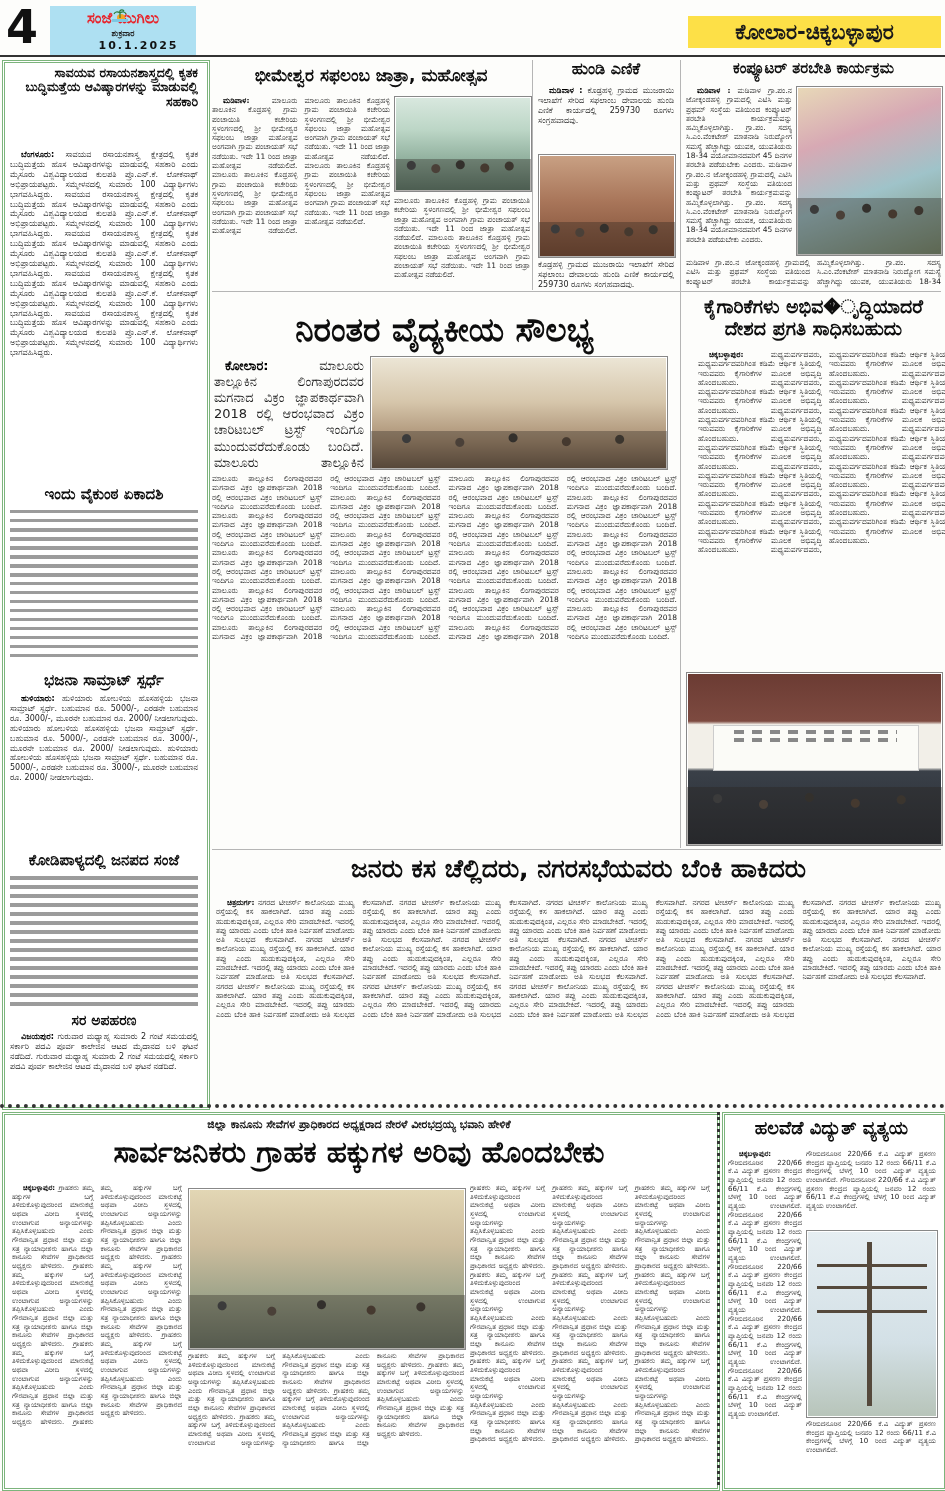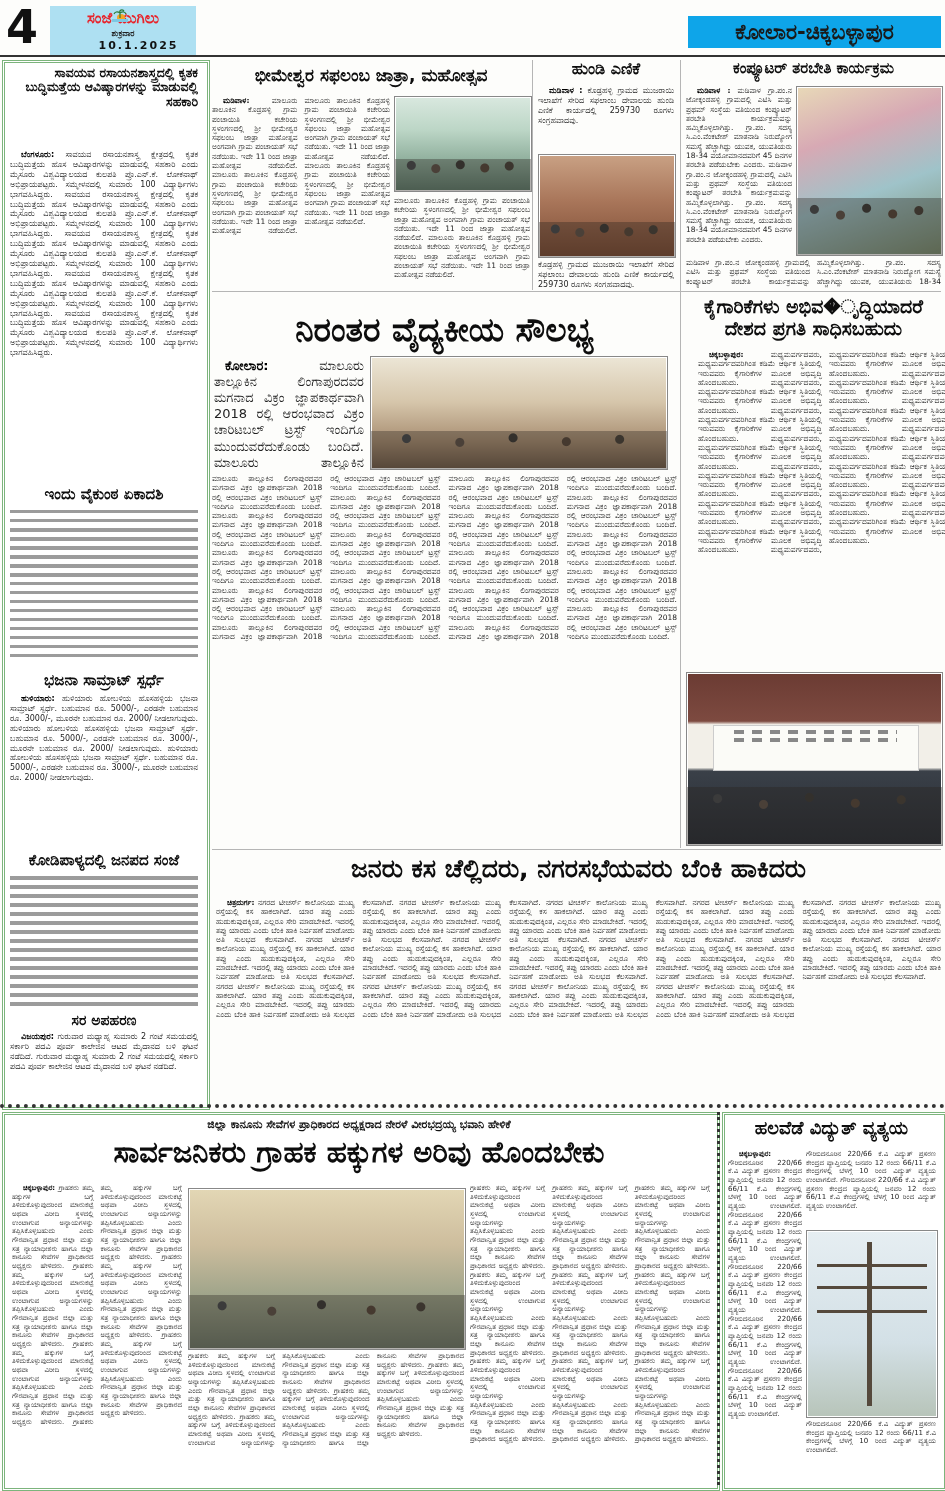--- a/index.html
+++ b/index.html
@@ -53,21 +53,21 @@
     <span class="abs" style="left:62px;top:2px;width:16px;height:14px;">
       <svg width="16" height="14" viewBox="0 0 16 14">
           <circle cx="9" cy="9" r="4" fill="#f5a623"></circle>
           <path d="M8 9 L8 3 M8 4 C5 2 3 3 2 5 M8 4 C11 2 13 3 14 5 M8 4 C7 1 10 0 12 2" stroke="#2d7d3a" stroke-width="1.2" fill="none"></path>
           <rect x="0" y="10" width="16" height="3" fill="#7ec8e3"></rect>
         </svg>
     </span>
     <div style="font-size:8px;font-weight:bold;color:#222;margin-top:2px;">ಶುಕ್ರವಾರ</div>
     <div style="font-size:11px;font-weight:bold;color:#111;letter-spacing:2px;margin-left:31px;">10.1.2025</div>
   </div>
-  <div class="abs" style="left:688px;top:16px;width:253px;height:32px;background:#0ea5e9;text-align:center;font-size:21px;font-weight:bold;line-height:32px;">ಕೋಲಾರ-ಚಿಕ್ಕಬಳ್ಳಾಪುರ</div>
+  <div class="abs" style="left:688px;top:16px;width:253px;height:32px;background:#fde047;text-align:center;font-size:21px;font-weight:bold;line-height:32px;">ಕೋಲಾರ-ಚಿಕ್ಕಬಳ್ಳಾಪುರ</div>
   <div class="abs" style="left:0;top:55px;width:945px;height:2px;background:#333;"></div>
 
   <div class="abs gbox" style="left:2px;top:60px;width:202px;height:1044px;"></div>
 
   <div class="abs head" style="left:10px;top:66px;width:188px;font-size:12.5px;text-align:right;">ಸಾವಯವ ರಸಾಯನಶಾಸ್ತ್ರದಲ್ಲಿ ಕೃತಕ ಬುದ್ಧಿಮತ್ತೆಯ ಆವಿಷ್ಕಾರಗಳನ್ನು ಮಾಡುವಲ್ಲಿ ಸಹಕಾರಿ</div>
   <div class="abs bodytext" style="left:10px;top:122px;width:188px;height:340px;margin-top:28px;">
     <b>ಬೆಂಗಳೂರು:</b>
     <span>ಸಾವಯವ ರಸಾಯನಶಾಸ್ತ್ರ ಕ್ಷೇತ್ರದಲ್ಲಿ ಕೃತಕ ಬುದ್ಧಿಮತ್ತೆಯ ಹೊಸ ಆವಿಷ್ಕಾರಗಳನ್ನು ಮಾಡುವಲ್ಲಿ ಸಹಕಾರಿ ಎಂದು ಮೈಸೂರು ವಿಶ್ವವಿದ್ಯಾಲಯದ ಕುಲಪತಿ ಪ್ರೊ.ಎನ್.ಕೆ. ಲೋಕನಾಥ್ ಅಭಿಪ್ರಾಯಪಟ್ಟರು. ಸಮ್ಮೇಳನದಲ್ಲಿ ಸುಮಾರು 100 ವಿದ್ಯಾರ್ಥಿಗಳು ಭಾಗವಹಿಸಿದ್ದರು. ಸಾವಯವ ರಸಾಯನಶಾಸ್ತ್ರ ಕ್ಷೇತ್ರದಲ್ಲಿ ಕೃತಕ ಬುದ್ಧಿಮತ್ತೆಯ ಹೊಸ ಆವಿಷ್ಕಾರಗಳನ್ನು ಮಾಡುವಲ್ಲಿ ಸಹಕಾರಿ ಎಂದು ಮೈಸೂರು ವಿಶ್ವವಿದ್ಯಾಲಯದ ಕುಲಪತಿ ಪ್ರೊ.ಎನ್.ಕೆ. ಲೋಕನಾಥ್ ಅಭಿಪ್ರಾಯಪಟ್ಟರು. ಸಮ್ಮೇಳನದಲ್ಲಿ ಸುಮಾರು 100 ವಿದ್ಯಾರ್ಥಿಗಳು ಭಾಗವಹಿಸಿದ್ದರು. ಸಾವಯವ ರಸಾಯನಶಾಸ್ತ್ರ ಕ್ಷೇತ್ರದಲ್ಲಿ ಕೃತಕ ಬುದ್ಧಿಮತ್ತೆಯ ಹೊಸ ಆವಿಷ್ಕಾರಗಳನ್ನು ಮಾಡುವಲ್ಲಿ ಸಹಕಾರಿ ಎಂದು ಮೈಸೂರು ವಿಶ್ವವಿದ್ಯಾಲಯದ ಕುಲಪತಿ ಪ್ರೊ.ಎನ್.ಕೆ. ಲೋಕನಾಥ್ ಅಭಿಪ್ರಾಯಪಟ್ಟರು. ಸಮ್ಮೇಳನದಲ್ಲಿ ಸುಮಾರು 100 ವಿದ್ಯಾರ್ಥಿಗಳು ಭಾಗವಹಿಸಿದ್ದರು. ಸಾವಯವ ರಸಾಯನಶಾಸ್ತ್ರ ಕ್ಷೇತ್ರದಲ್ಲಿ ಕೃತಕ ಬುದ್ಧಿಮತ್ತೆಯ ಹೊಸ ಆವಿಷ್ಕಾರಗಳನ್ನು ಮಾಡುವಲ್ಲಿ ಸಹಕಾರಿ ಎಂದು ಮೈಸೂರು ವಿಶ್ವವಿದ್ಯಾಲಯದ ಕುಲಪತಿ ಪ್ರೊ.ಎನ್.ಕೆ. ಲೋಕನಾಥ್ ಅಭಿಪ್ರಾಯಪಟ್ಟರು. ಸಮ್ಮೇಳನದಲ್ಲಿ ಸುಮಾರು 100 ವಿದ್ಯಾರ್ಥಿಗಳು ಭಾಗವಹಿಸಿದ್ದರು. ಸಾವಯವ ರಸಾಯನಶಾಸ್ತ್ರ ಕ್ಷೇತ್ರದಲ್ಲಿ ಕೃತಕ ಬುದ್ಧಿಮತ್ತೆಯ ಹೊಸ ಆವಿಷ್ಕಾರಗಳನ್ನು ಮಾಡುವಲ್ಲಿ ಸಹಕಾರಿ ಎಂದು ಮೈಸೂರು ವಿಶ್ವವಿದ್ಯಾಲಯದ ಕುಲಪತಿ ಪ್ರೊ.ಎನ್.ಕೆ. ಲೋಕನಾಥ್ ಅಭಿಪ್ರಾಯಪಟ್ಟರು. ಸಮ್ಮೇಳನದಲ್ಲಿ ಸುಮಾರು 100 ವಿದ್ಯಾರ್ಥಿಗಳು ಭಾಗವಹಿಸಿದ್ದರು.</span>
   </div>
 

